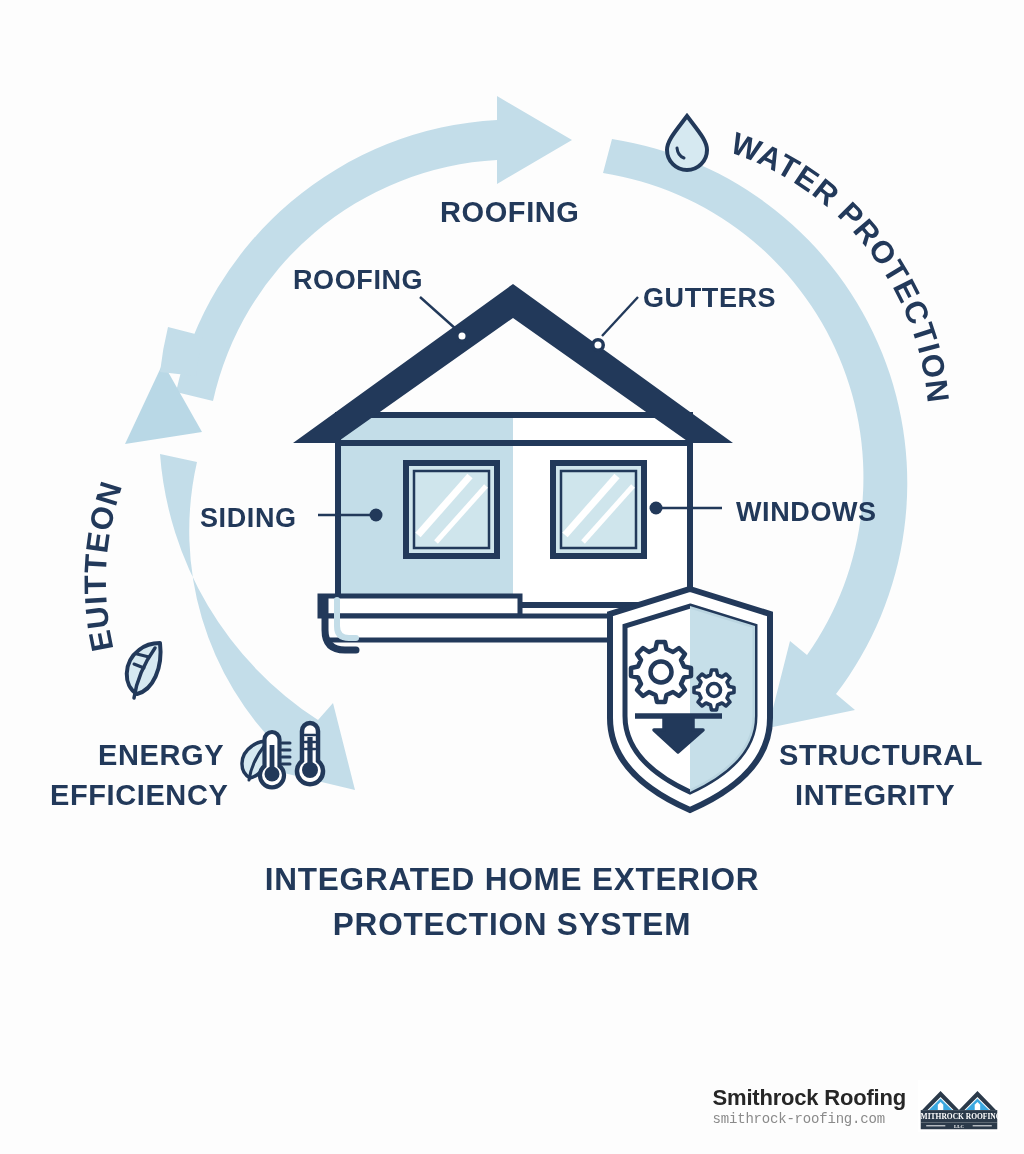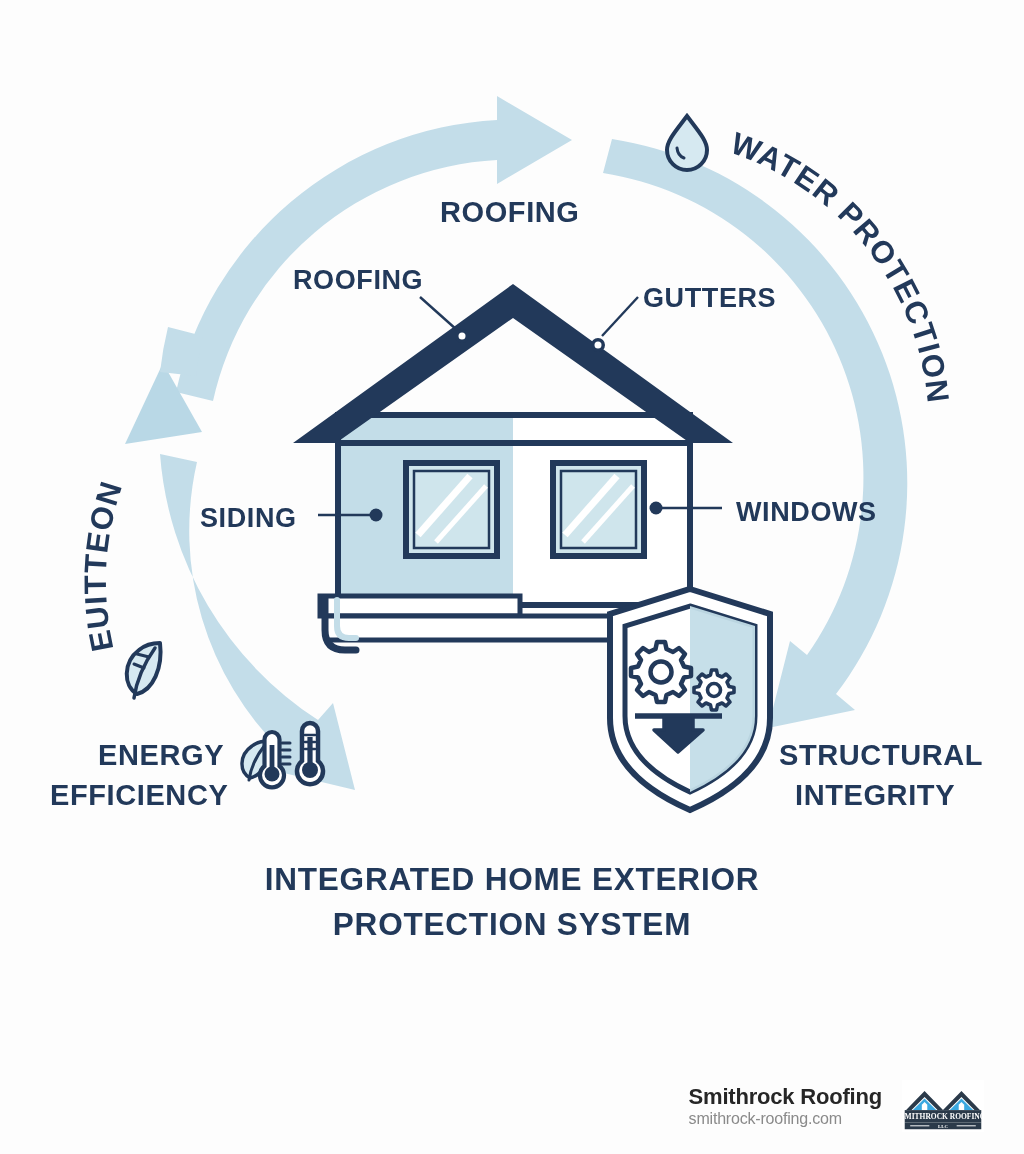--- a/index.html
+++ b/index.html
@@ -30,40 +30,40 @@
     font-weight: bold;
     fill: #22395a;
   }
   .lbl-part   { font-size: 27px; letter-spacing: 0.6px; }
   .lbl-cycle  { font-size: 29px; letter-spacing: 0.6px; }
   .lbl-arc    { font-size: 31px; letter-spacing: 1.2px; }
   .lbl-title  { font-size: 31.5px; letter-spacing: 0.8px; }
   .leader     { stroke: #22395a; stroke-width: 2.4; fill: none; }
   .footer-wrap {
     position: absolute;
-    right: 40px;
+    right: 24px;
     bottom: 22px;
     display: flex;
     align-items: center;
-    gap: 20px;
+    gap: 12px;
   }
   .footer-text {
     text-align: left;
     line-height: 1.18;
   }
   .footer-name {
     font-family: "Liberation Sans", sans-serif;
     font-size: 22px;
     font-weight: bold;
     color: #262626;
     letter-spacing: -0.2px;
   }
   .footer-url {
-    font-family: Liberation Sans, sans-serif;
-    font-size: 16px;
+    font-family: Liberation Mono, monospace;
+    font-size: 14px;
     color: #8a8a8a;
     letter-spacing: -0.2px;
   }
   .footer-logo {
     width: 82px;
     height: 52px;
     display: block;
   }
 </style>
 </head>

